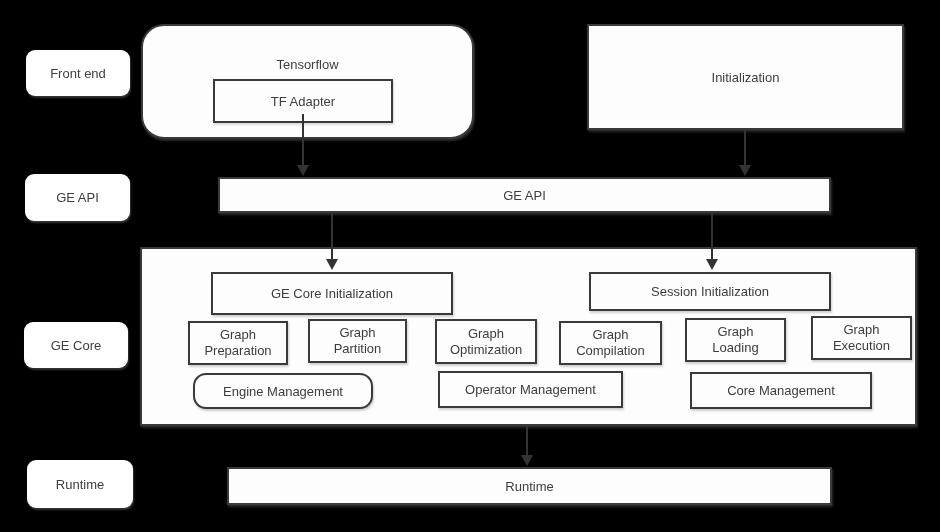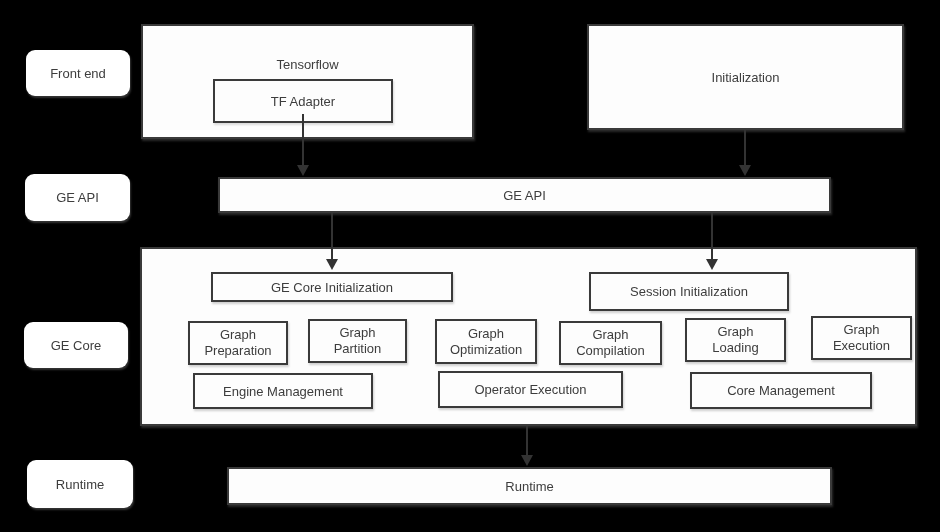--- a/index.html
+++ b/index.html
@@ -58,49 +58,49 @@
 </head>
 <body>
 
 <div class="canvas">
 
   <div class="lane-label" style="left:26px; top:50px; width:104px; height:46px;">Front end</div>
   <div class="lane-label" style="left:25px; top:174px; width:105px; height:47px;">GE API</div>
   <div class="lane-label" style="left:24px; top:322px; width:104px; height:46px;">GE Core</div>
   <div class="lane-label" style="left:27px; top:460px; width:106px; height:48px;">Runtime</div>
 
-  <div class="obox container-box" style="left:141px; top:24px; width:333px; height:115px;">
+  <div class="obox container-box" style="left:141px; top:24px; width:333px; height:115px;border-radius:23px;">
     <span class="box-title">Tensorflow</span>
   </div>
   <div class="obox" style="left:213px; top:79px; width:180px; height:44px;">TF Adapter</div>
 
   <div class="obox" style="left:587px; top:24px; width:317px; height:106px;">Initialization</div>
 
   <div class="obox" style="left:218px; top:177px; width:613px; height:36px;">GE API</div>
 
   <div class="obox container-box" style="left:140px; top:247px; width:777px; height:179px;"></div>
 
-  <div class="obox inner" style="left:211px; top:272px; width:242px; height:30px;">GE Core Initialization</div>
-  <div class="obox inner" style="left:589px; top:272px; width:200px; height:39px;">Session Initialization</div>
+  <div class="obox inner" style="left:211px; top:272px; width:242px; height:43px;">GE Core Initialization</div>
+  <div class="obox inner" style="left:589px; top:272px; width:242px; height:39px;">Session Initialization</div>
 
   <div class="obox inner module" style="left:168px; top:321px; width:100px; height:44px;">Graph
 Preparation</div>
   <div class="obox inner module" style="left:288px; top:319px; width:99px; height:44px;">Graph
 Partition</div>
   <div class="obox inner module" style="left:415px; top:319px; width:102px; height:45px;">Graph
 Optimization</div>
   <div class="obox inner module" style="left:539px; top:321px; width:103px; height:44px;">Graph
 Compilation</div>
   <div class="obox inner module" style="left:665px; top:318px; width:101px; height:44px;">Graph
 Loading</div>
   <div class="obox inner module" style="left:791px; top:316px; width:101px; height:44px;">Graph
 Execution</div>
 
-  <div class="obox inner" style="left:193px; top:373px; width:180px; height:36px;">Engine Management</div>
-  <div class="obox inner" style="left:438px; top:371px; width:185px; height:37px;">Operator Execution</div>
+  <div class="obox inner" style="left:193px; top:373px; width:180px; height:36px;border-radius:13px;">Engine Management</div>
+  <div class="obox inner" style="left:438px; top:371px; width:185px; height:37px;">Operator Management</div>
   <div class="obox inner" style="left:690px; top:372px; width:182px; height:37px;">Core Management</div>
 
   <div class="obox" style="left:227px; top:467px; width:605px; height:38px;">Runtime</div>
 
   <div class="arrow" style="left:297px; top:114px; height:62px;">
     <div class="shaft"></div>
     <div class="head"></div>
   </div>
   <div class="arrow" style="left:739px; top:130px; height:46px;">
     <div class="shaft"></div>

